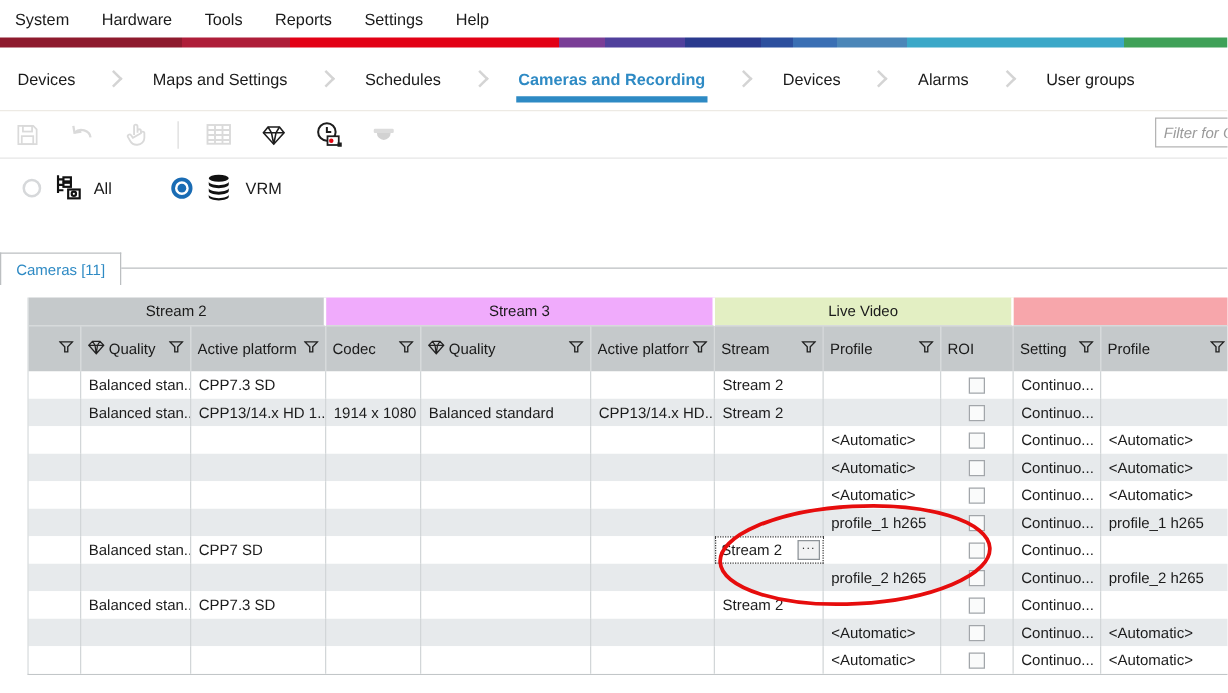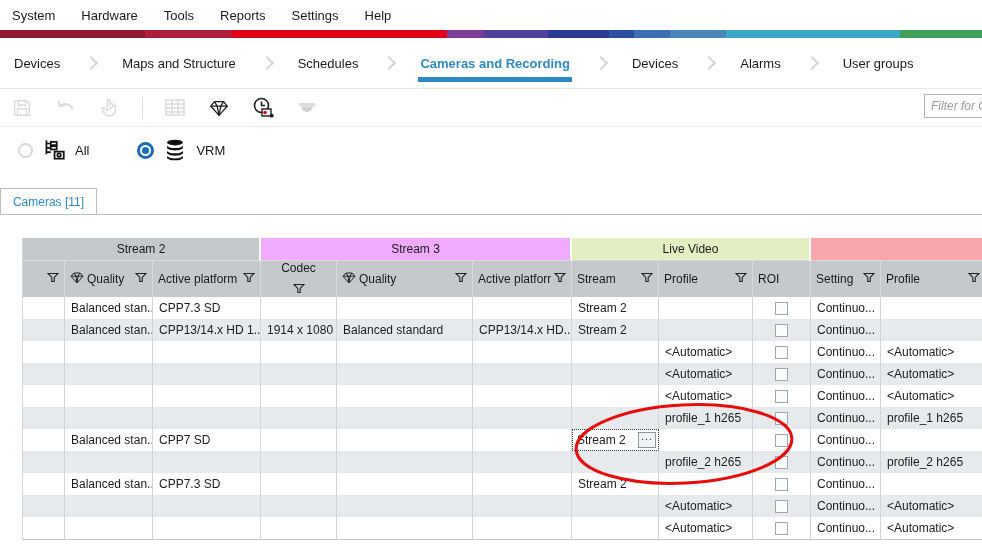--- a/index.html
+++ b/index.html
@@ -33,21 +33,21 @@
   
   .options{height:46px;display:flex;align-items:center;padding-left:18px;gap:48px;}
   .option{display:flex;align-items:center;gap:8px;font-size:13px;}
   .radio{width:15px;height:15px;border-radius:50%;border:2px solid #d6d8da;background:#fff;
     display:flex;align-items:center;justify-content:center;box-sizing:border-box;}
   .radio.sel{border:3px solid #1a6cb4;width:17px;height:17px;}
   .radio.sel .dot{width:7px;height:7px;border-radius:50%;background:#1a6cb4;}
   .oicon{width:26px;height:26px;display:flex;align-items:center;justify-content:center;}
   
   .tabstrip{margin-top:15px;height:26px;position:relative;border-bottom:1px solid #bcbfc1;}
-  .tab{position:absolute;left:0;top:0;width:97px;height:26px;background:#fff;
+  .tab{position:absolute;left:0;top:14px;width:97px;height:26px;background:#fff;
     border:1px solid #bcbfc1;border-bottom:none;color:#2e8ac4;font-size:12px;
     display:flex;align-items:center;justify-content:center;box-sizing:border-box;}
   
   .tablewrap{position:absolute;left:22px;top:238px;width:963px;}
   .trow{display:flex;}
   .gcell{height:23px;box-sizing:border-box;display:flex;align-items:center;justify-content:center;
     font-size:12px;border-right:2px solid #fff;border-bottom:1px solid #d7dadb;}
   .hcell{height:36px;box-sizing:border-box;background:#c5c9cb;display:flex;align-items:center;
     font-size:12px;padding:0 5px;border-right:1px solid #d7dadb;gap:3px;}
   .hlabel{flex:1;text-align:left;white-space:nowrap;overflow:hidden;}
@@ -76,21 +76,21 @@
   <span class="menu-item">Reports</span>
   <span class="menu-item">Settings</span>
   <span class="menu-item">Help</span>
 </div>
 
 <div class="colorbar"></div>
 
 <div class="nav">
   <span class="nav-item">Devices</span>
   <span class="chev"></span>
-  <span class="nav-item">Maps and Structure</span>
+  <span class="nav-item">Maps and Settings</span>
   <span class="chev"></span>
   <span class="nav-item">Schedules</span>
   <span class="chev"></span>
   <span class="nav-item active">Cameras and Recording</span>
   <span class="chev"></span>
   <span class="nav-item">Devices</span>
   <span class="chev"></span>
   <span class="nav-item">Alarms</span>
   <span class="chev"></span>
   <span class="nav-item">User groups</span>
@@ -203,21 +203,21 @@
         <span><svg viewBox="0 0 12 11" width="12" height="11" fill="none" stroke="#222" stroke-width="1.1">
             <path d="M1 1.5 h10 l-3.8 3.9 v4.1 h-2.4 v-4.1 z"></path>
           </svg></span>
       </div>
       <div class="hcell" style="width: 108px;">
         <span class="hlabel">Active platform</span>
         <span><svg viewBox="0 0 12 11" width="12" height="11" fill="none" stroke="#222" stroke-width="1.1">
             <path d="M1 1.5 h10 l-3.8 3.9 v4.1 h-2.4 v-4.1 z"></path>
           </svg></span>
       </div>
-      <div class="hcell" style="width: 76px; flex-direction: column;">
+      <div class="hcell" style="width: 76px;">
         <span class="hlabel">Codec</span>
         <span><svg viewBox="0 0 12 11" width="12" height="11" fill="none" stroke="#222" stroke-width="1.1">
             <path d="M1 1.5 h10 l-3.8 3.9 v4.1 h-2.4 v-4.1 z"></path>
           </svg></span>
       </div>
       <div class="hcell" style="width: 136px;">
         <span><svg viewBox="0 0 14 12" width="14" height="12" fill="none" stroke="#222" stroke-width="1">
             <path d="M4 1 h6 l3 3.2 -6 6.8 -6 -6.8 z M1 4.2 h12 M4 1 l2 3.2 1 6.8 M10 1 l-2 3.2 -1 6.8"></path>
           </svg></span>
         <span class="hlabel">Quality</span>

